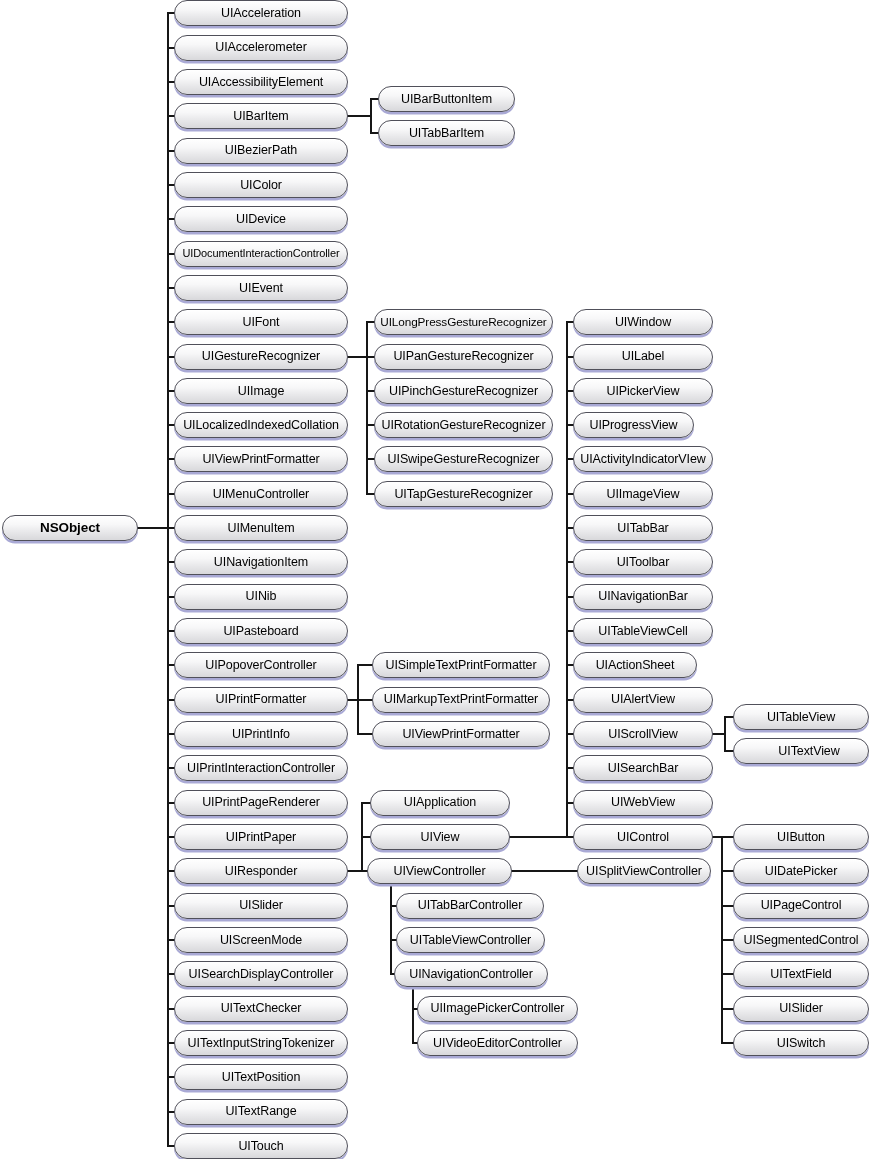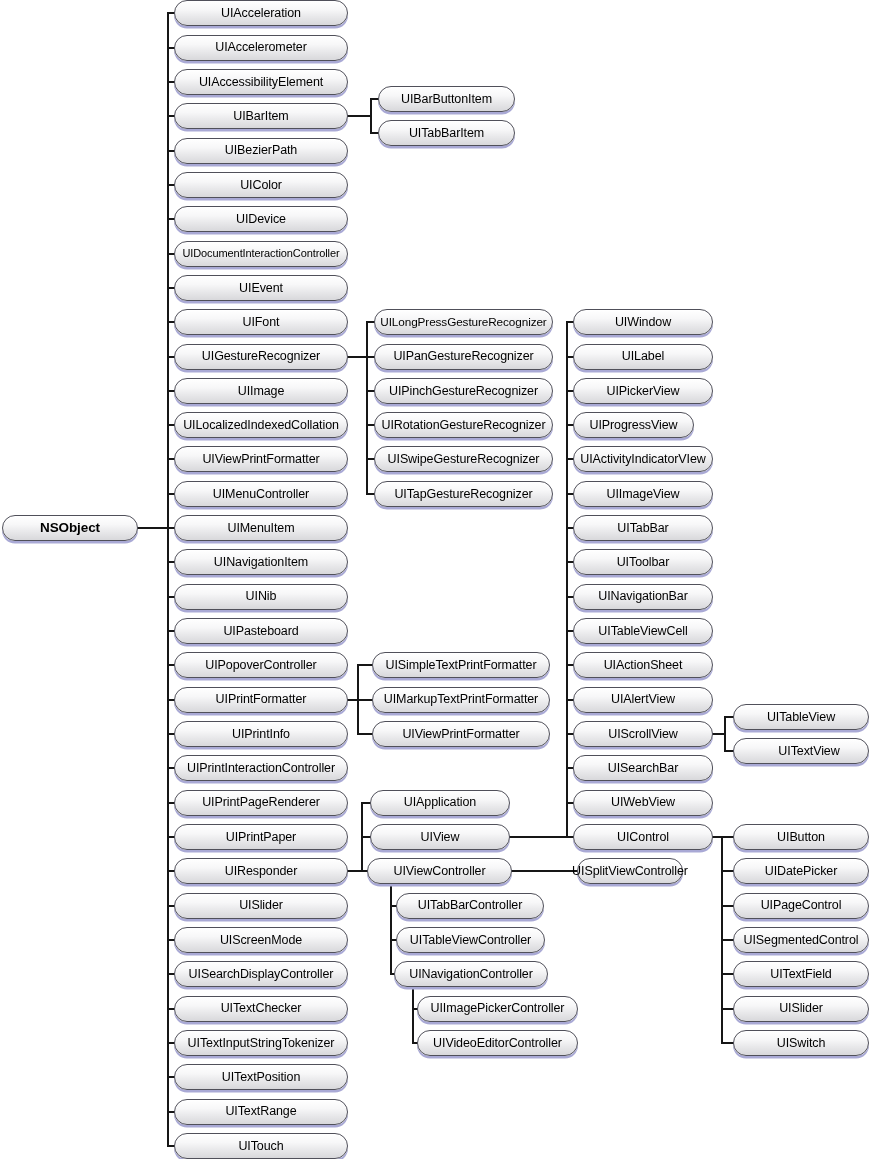--- a/index.html
+++ b/index.html
@@ -310,39 +310,39 @@
       </div>
       <div class="node" style="left: 573px; top: 549.42px; width: 140px;">
         <span class="lbl">UIToolbar</span>
       </div>
       <div class="node" style="left: 573px; top: 583.74px; width: 140px;">
         <span class="lbl">UINavigationBar</span>
       </div>
       <div class="node" style="left: 573px; top: 618.06px; width: 140px;">
         <span class="lbl">UITableViewCell</span>
       </div>
-      <div class="node" style="left: 573px; top: 652.38px; width: 140px;">
+      <div class="node" style="left: 573px; top: 652.38px; width: 124px;">
         <span class="lbl">UIActionSheet</span>
       </div>
       <div class="node" style="left: 573px; top: 686.7px; width: 140px;">
         <span class="lbl">UIAlertView</span>
       </div>
       <div class="node" style="left: 573px; top: 721.02px; width: 140px;">
         <span class="lbl">UIScrollView</span>
       </div>
-      <div class="node" style="left: 573px; top: 755.34px; width: 140px; border-radius: 12px;">
+      <div class="node" style="left: 573px; top: 755.34px; width: 140px;">
         <span class="lbl">UISearchBar</span>
       </div>
       <div class="node" style="left: 573px; top: 789.66px; width: 140px;">
         <span class="lbl">UIWebView</span>
       </div>
       <div class="node" style="left: 573px; top: 823.98px; width: 140px;">
         <span class="lbl">UIControl</span>
       </div>
-      <div class="node" style="left: 577px; top: 858.3px; width: 106px;">
+      <div class="node" style="left: 577px; top: 858.3px; width: 134px;">
         <span class="lbl">UISplitViewController</span>
       </div>
       <div class="node" style="left: 733px; top: 703.86px; width: 136px;">
         <span class="lbl">UITableView</span>
       </div>
       <div class="node" style="left: 733px; top: 738.18px; width: 136px; padding-left: 16px;">
         <span class="lbl">UITextView</span>
       </div>
       <div class="node" style="left: 733px; top: 823.98px; width: 136px;">
         <span class="lbl">UIButton</span>

